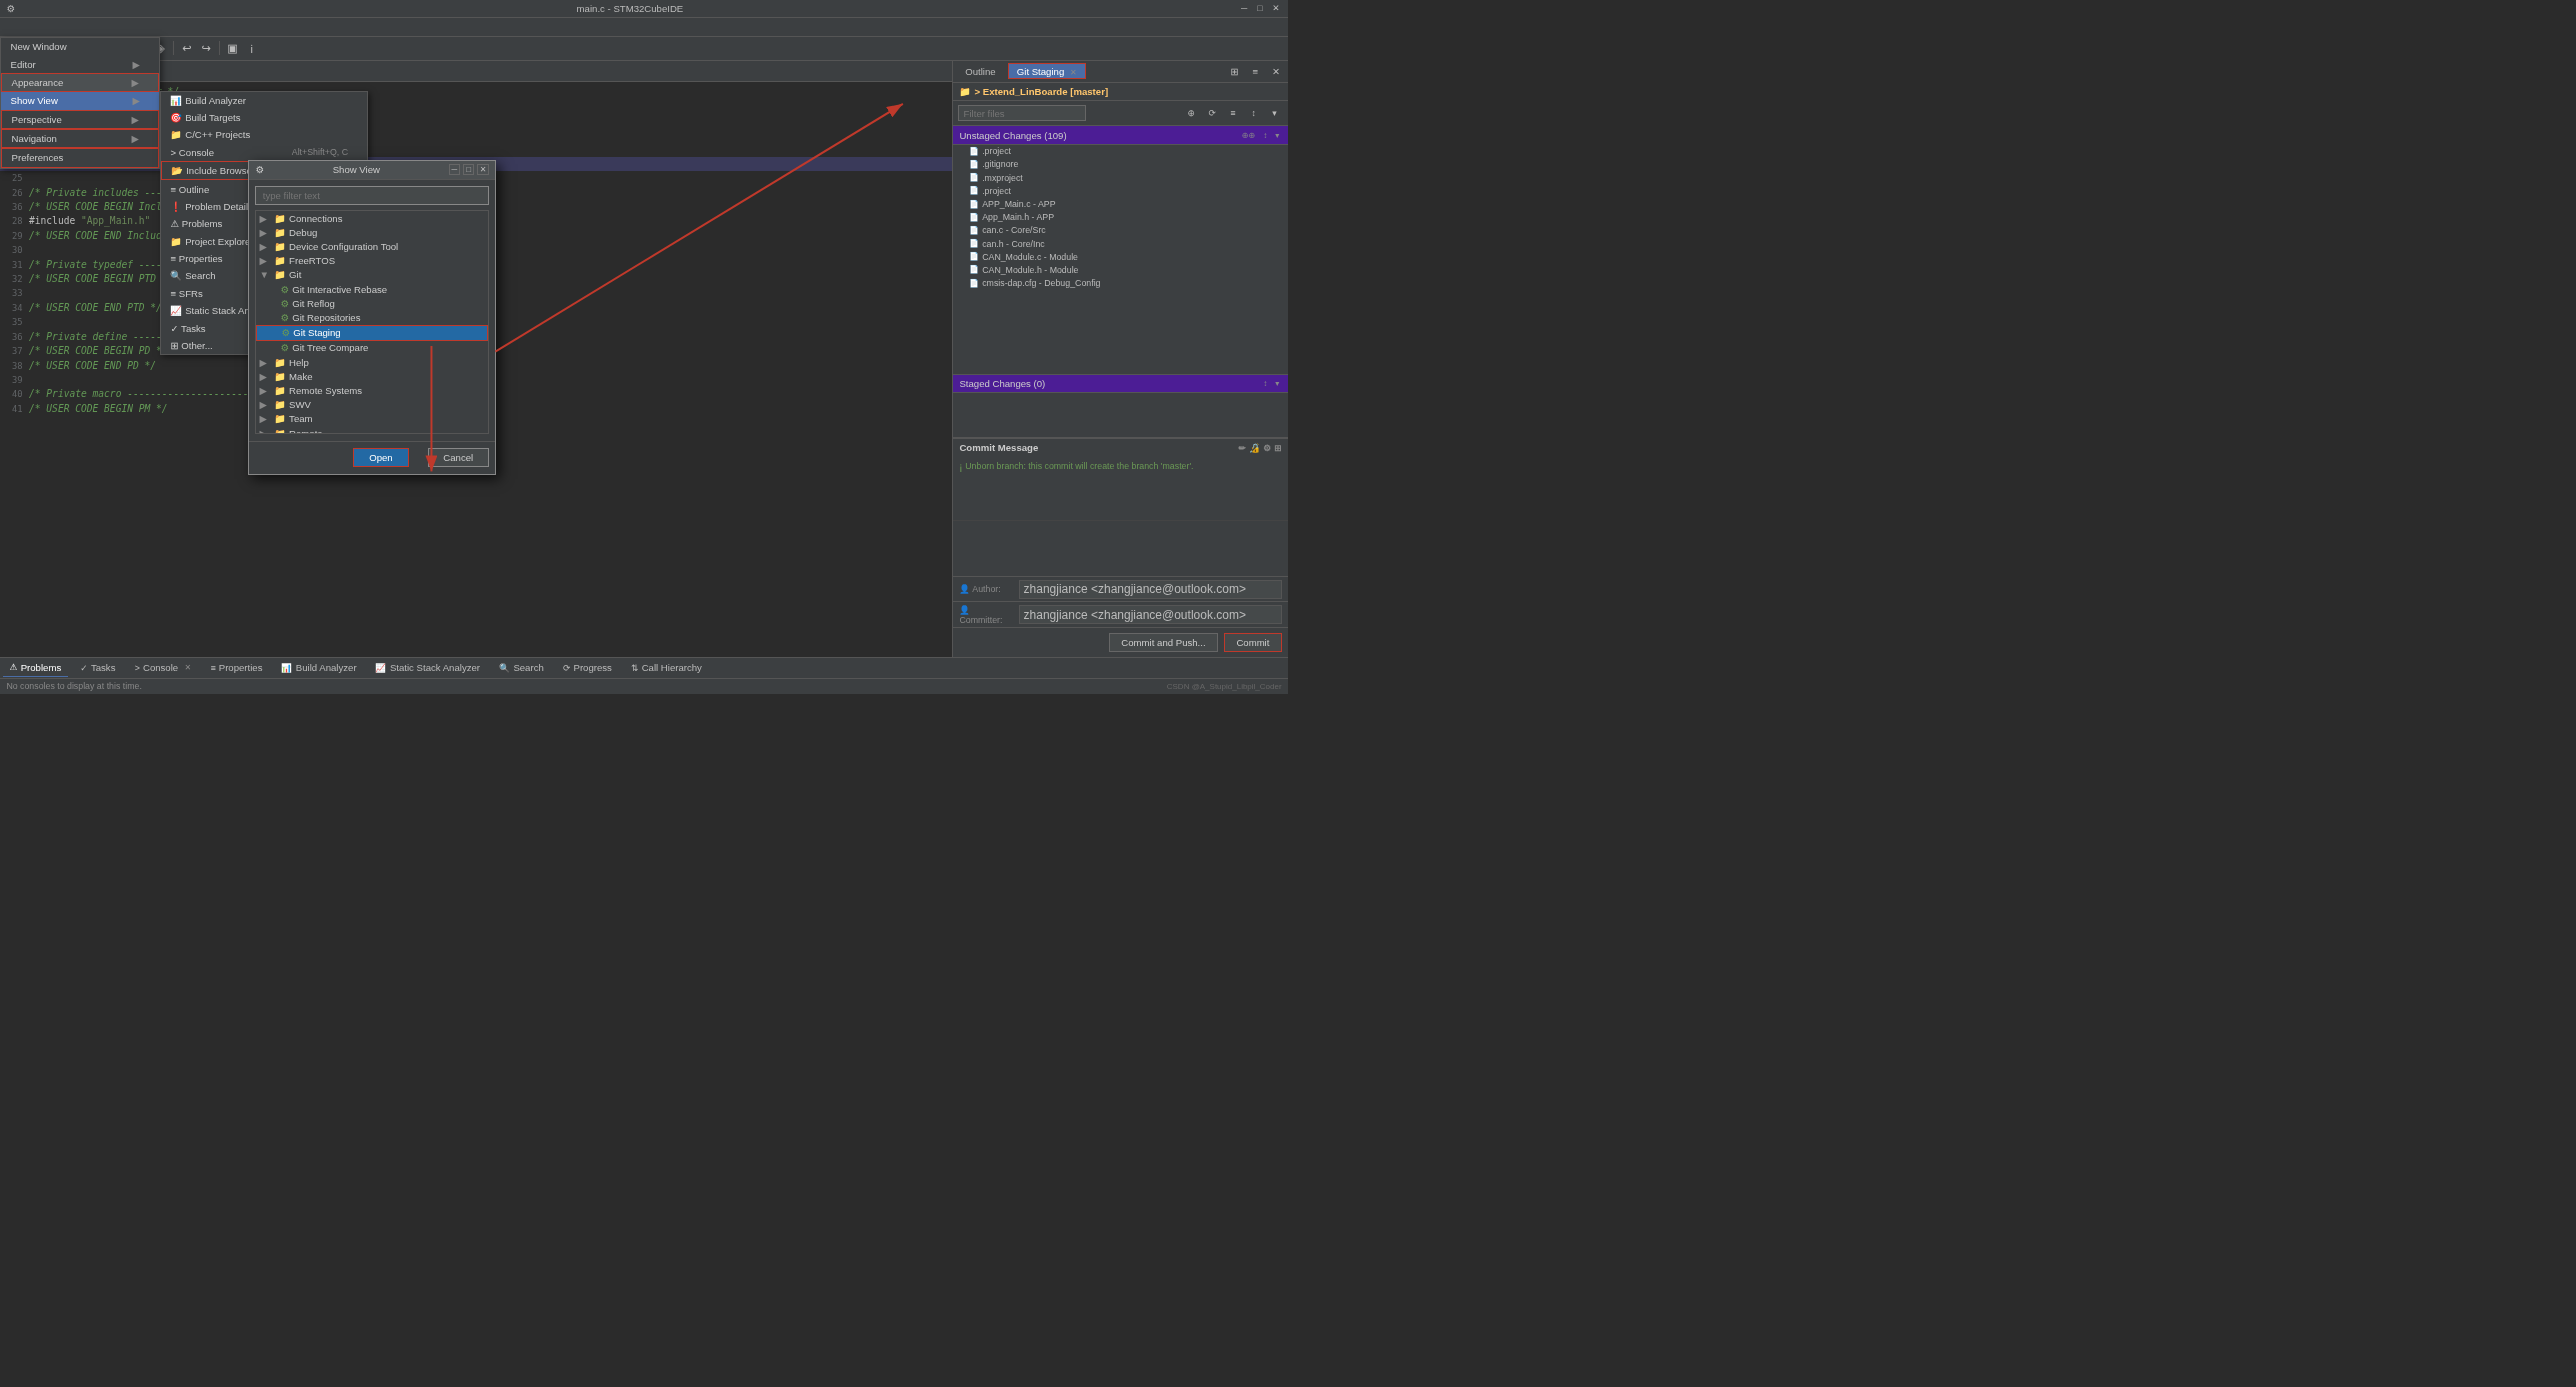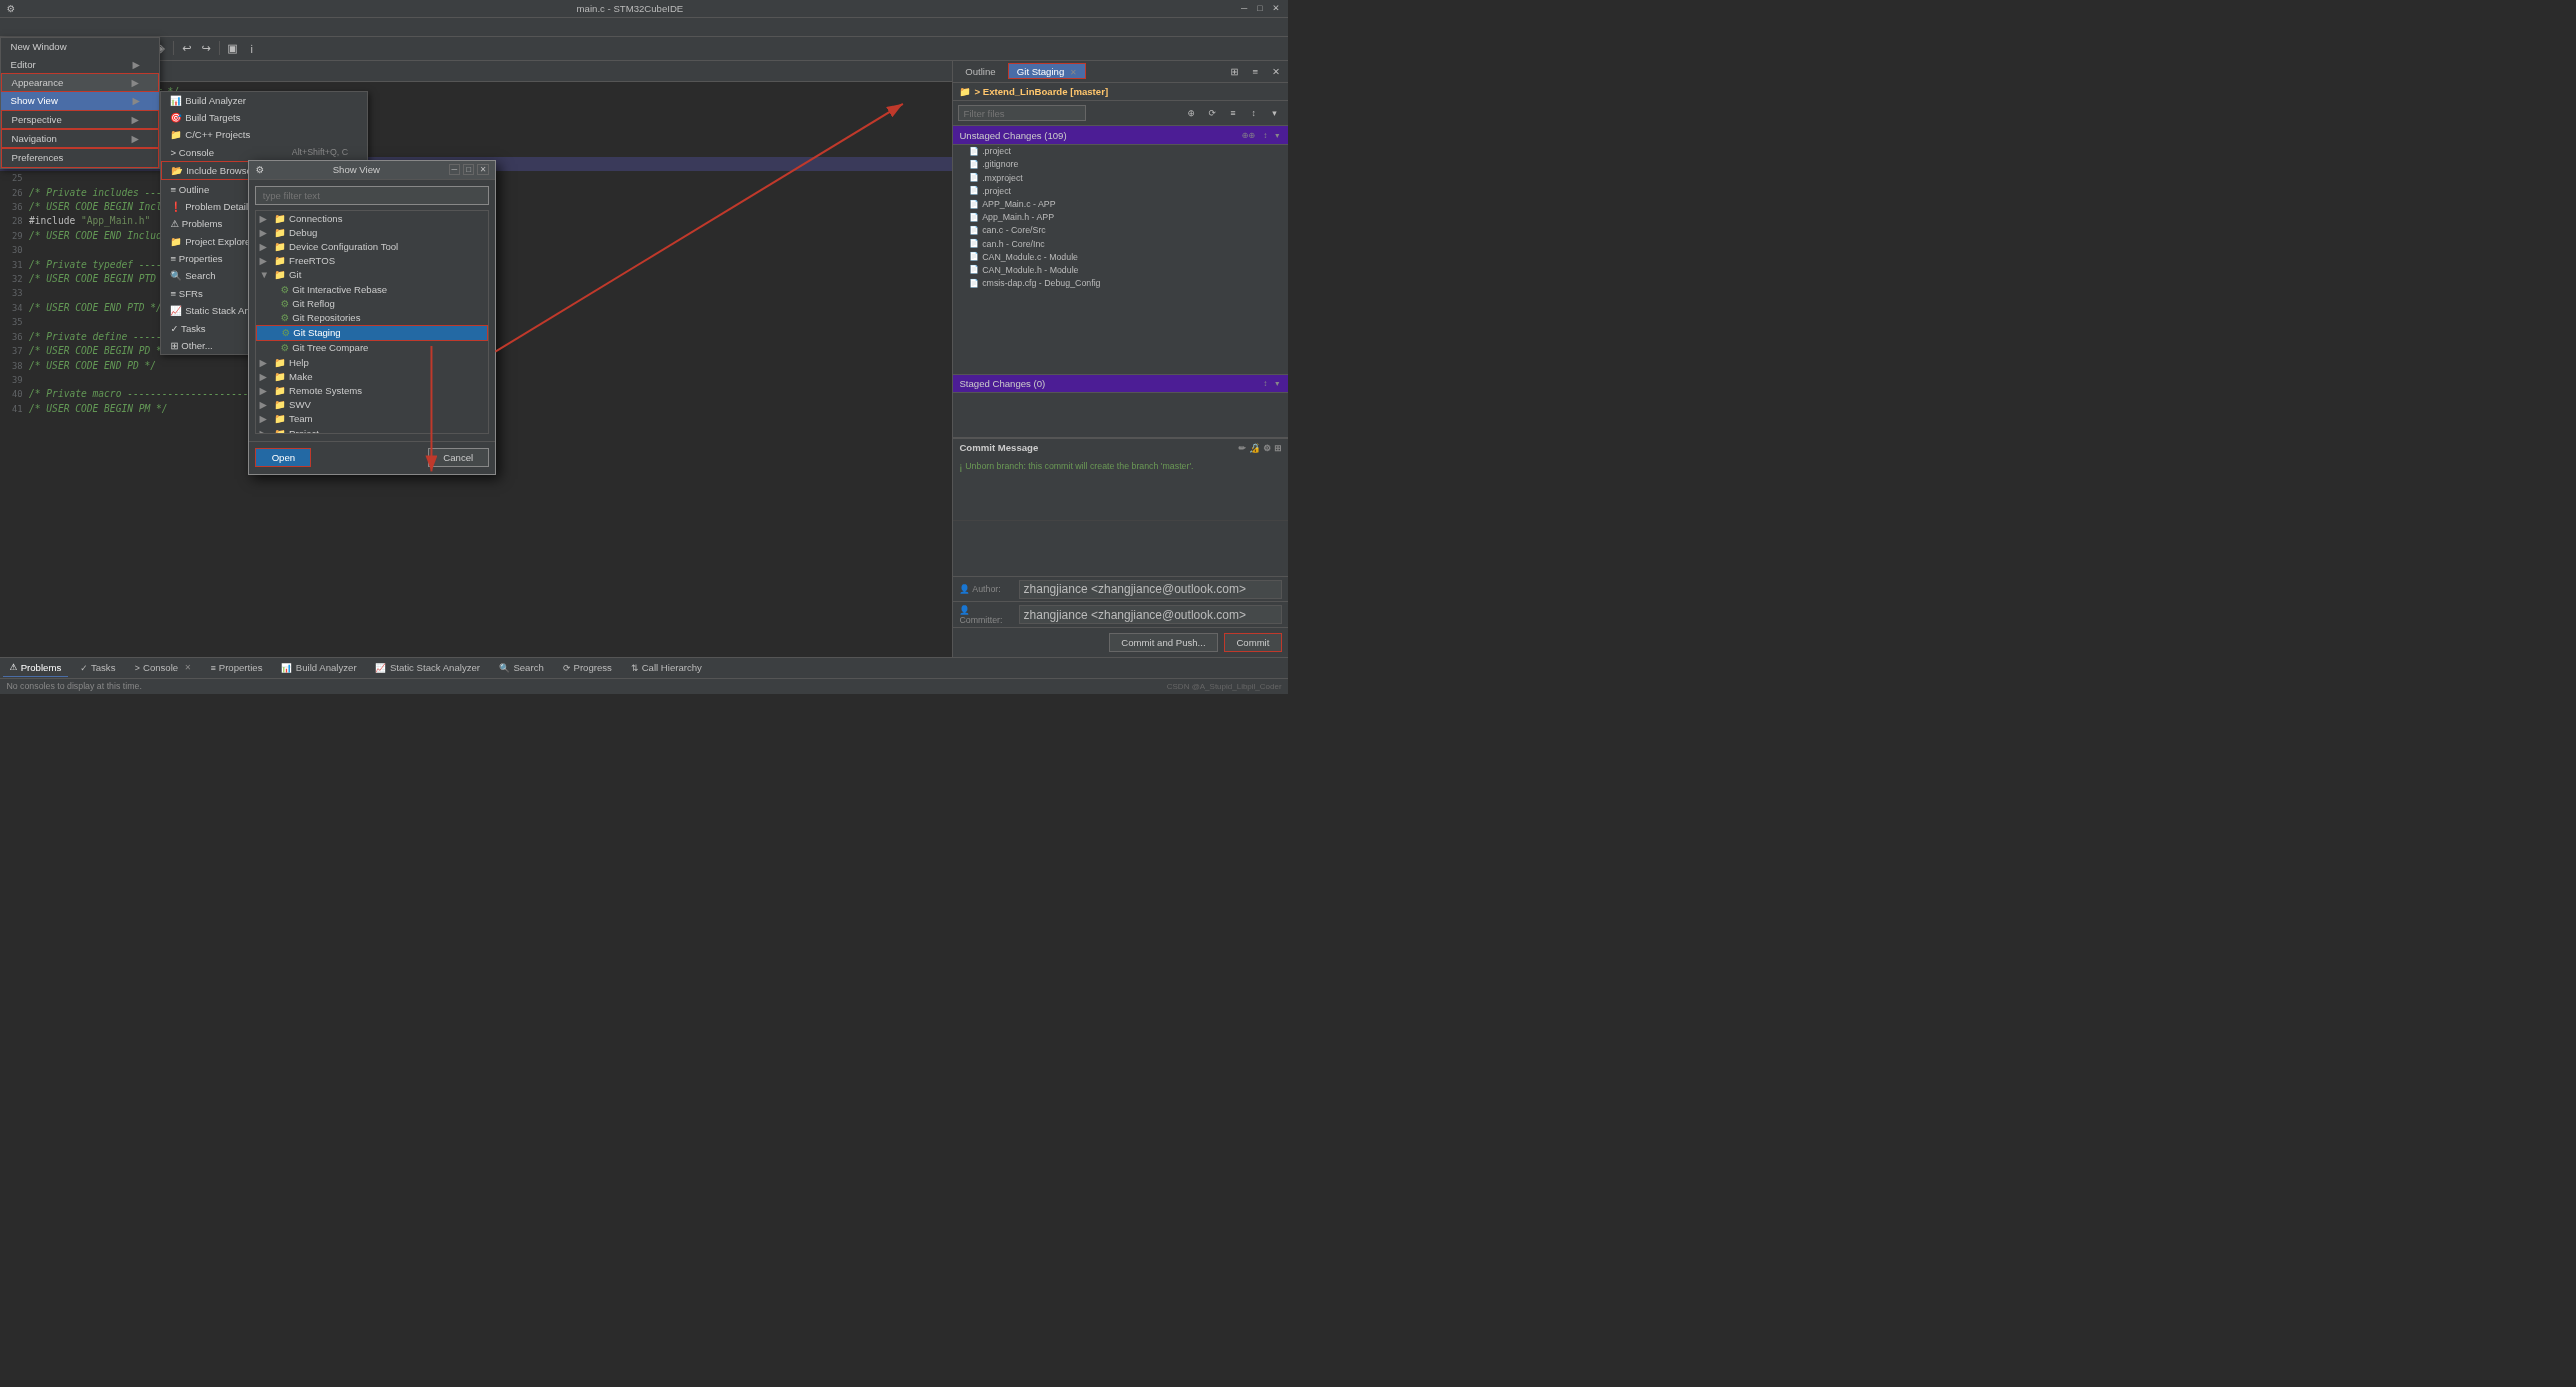--- a/index.html
+++ b/index.html
@@ -424,21 +424,21 @@
       gap: 3.2px;
     }
     .tree-item.selected { background: #2369a4; color: white; }
     .tree-item.highlighted-red { border: 1.6px solid #c0392b; background: #3c3f41; }
     .tree-expand { width: 11.2px; color: #888; }
     .tree-folder { color: #c5a028; }
     .tree-git { color: #6a9955; }
     .dialog-footer {
       padding: 6.4px;
       display: flex;
-      justify-content: space-between;
+      justify-content: flex-end;
       gap: 19px;
       border-top: 0.8px solid #555;
     }
     .dialog-action-btn {
       padding: 3.2px 14.4px;
       background: #45494a;
       border: 0.8px solid #888;
       color: #ccc;
       font-size: 9.6px;
       cursor: pointer;
@@ -972,21 +972,21 @@
           <span>SWV</span>
         </div>
         <div class="tree-item">
           <span class="tree-expand">▶</span>
           <span class="tree-folder">📁</span>
           <span>Team</span>
         </div>
         <div class="tree-item">
           <span class="tree-expand">▶</span>
           <span class="tree-folder">📁</span>
-          <span>Project</span>
+          <span>Remote</span>
         </div>
       </div>
     </div>
     <div class="dialog-footer">
       <button class="dialog-action-btn primary">Open</button>
       <button class="dialog-action-btn">Cancel</button>
     </div>
   </div>
 </div>
 

